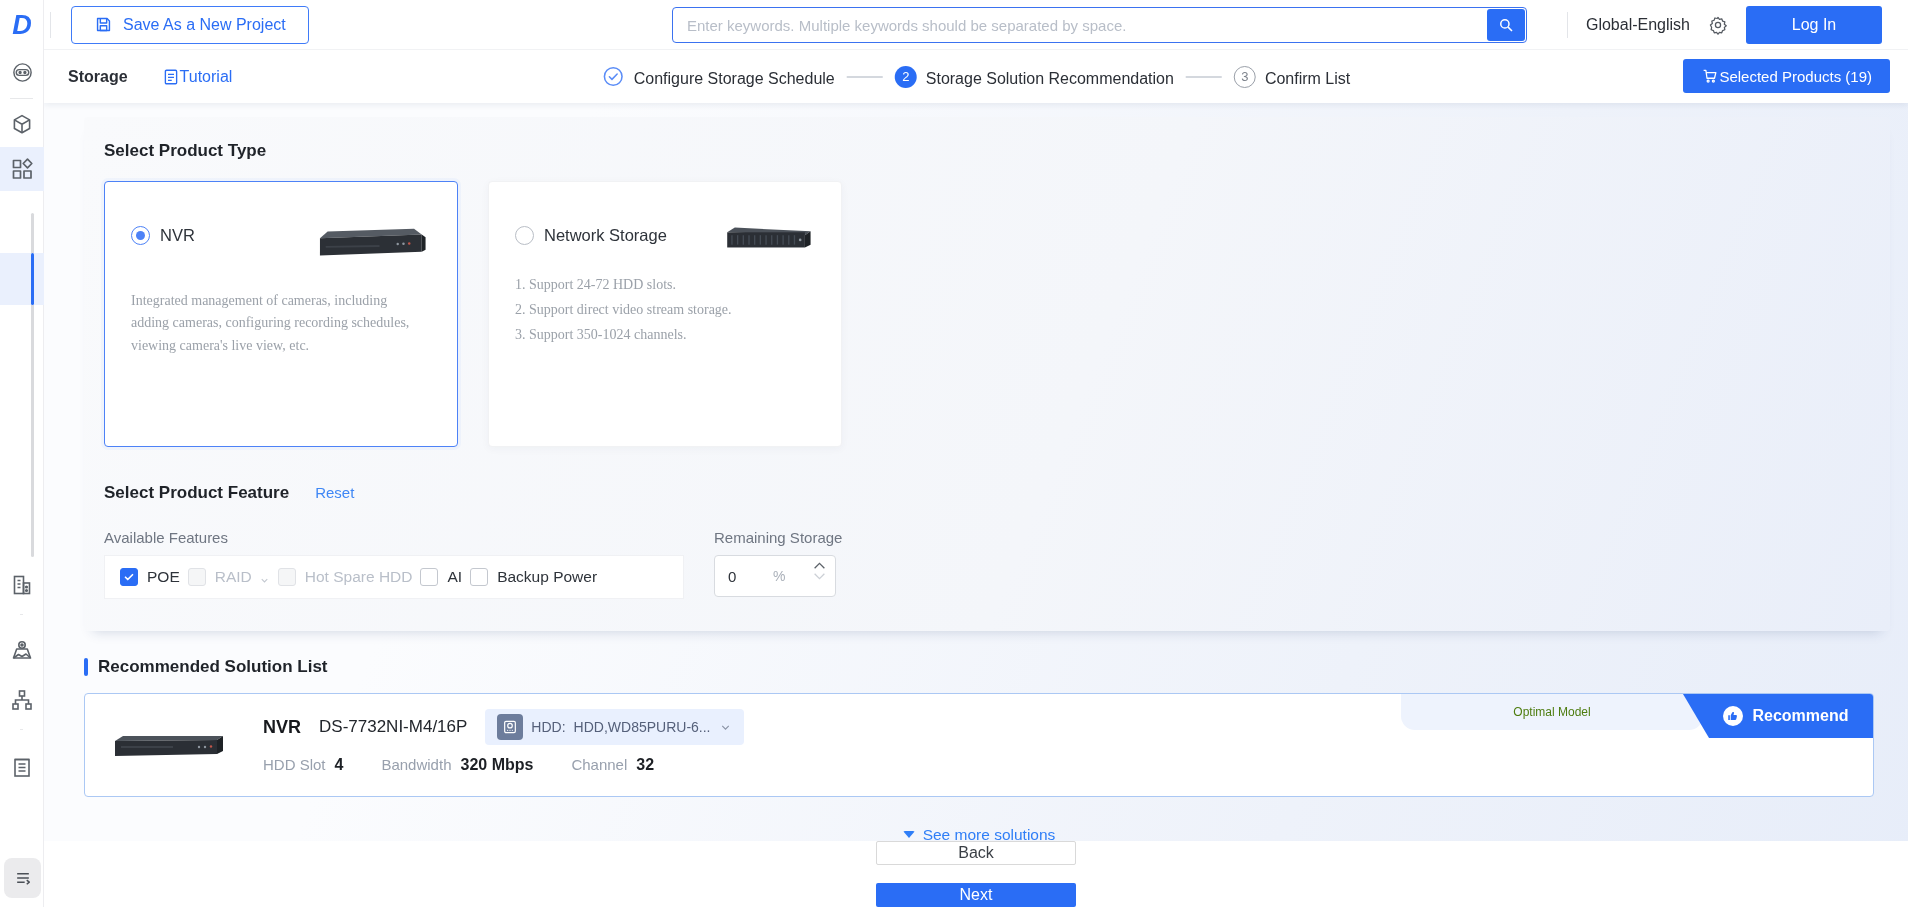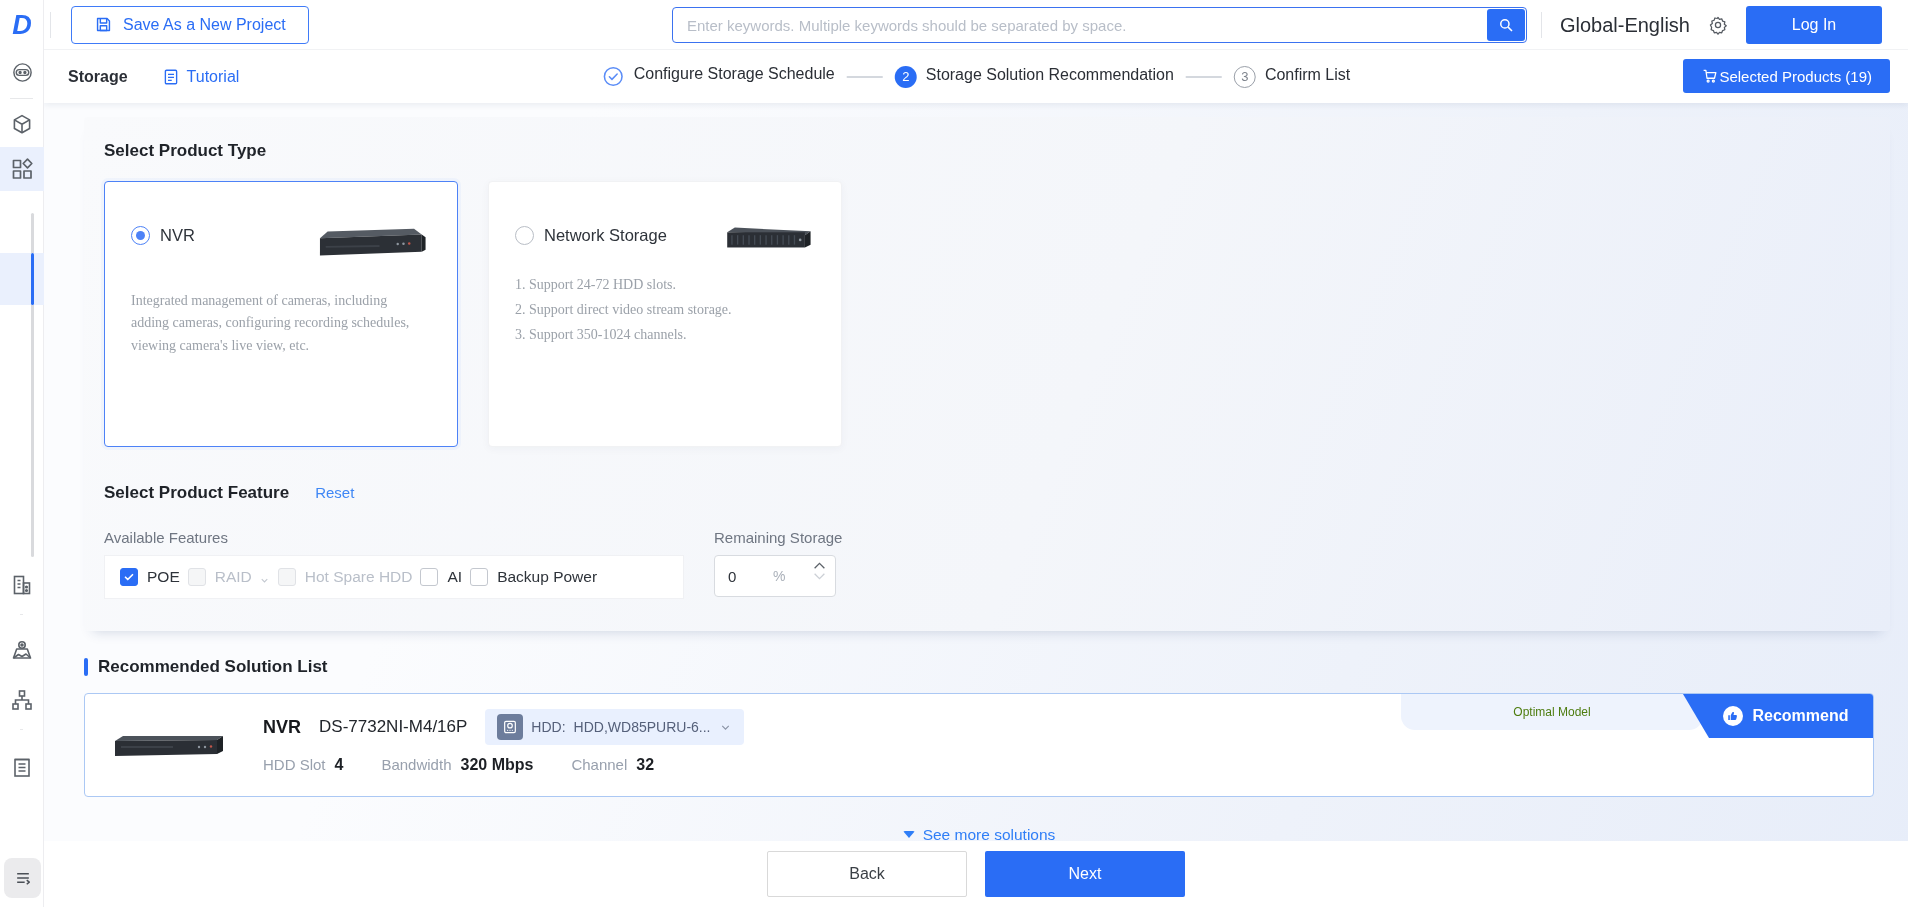--- a/index.html
+++ b/index.html
@@ -20,30 +20,30 @@
 
   
   .topbar { position:absolute; left:44px; top:0; right:0; height:50px; background:#fff; border-bottom:1px solid #f1f2f4; z-index:30; display:flex; align-items:center; }
   .tb-divider { width:1px; height:26px; background:#e3e5e9; margin-left:6px; }
   .save-btn { margin-left:20px; height:38px; padding:0 22px; border:1px solid #3f7bf8; border-radius:4px; background:#fff; color:#2a6df5; font-size:16px; display:flex; align-items:center; gap:10px; cursor:pointer; }
   .search-wrap { position:absolute; left:628px; top:7px; width:855px; height:36px; }
   .search-wrap input { width:100%; height:100%; border:1px solid #3b72f0; border-radius:4px; padding:0 46px 0 14px; font-size:15px; color:#2b2f36; outline:none; font-family:inherit; }
   .search-wrap input::placeholder { color:#b8bec8; }
   .search-btn { position:absolute; right:2px; top:2px; width:38px; height:32px; background:#2a6df5; border:none; border-radius:3px; display:flex; align-items:center; justify-content:center; cursor:pointer; }
   .tb-right { position:absolute; right:26px; top:0; height:50px; display:flex; align-items:center; gap:18px; }
-  .lang { font-size:20px; color:#2b2f36; cursor:pointer; }
+  .lang { font-size:16px; color:#2b2f36; cursor:pointer; }
   .gear { color:#555a61; cursor:pointer; }
   .login-btn { width:136px; height:38px; background:#2a6df5; color:#fff; font-size:16px; border:none; border-radius:3px; cursor:pointer; font-family:inherit; }
 
   
   .subheader { position:absolute; left:44px; top:50px; right:0; height:53px; background:#fff; box-shadow:0 2px 6px rgba(25,45,90,.08); z-index:20; display:flex; align-items:center; padding:0 24px; }
   .sh-title { font-size:16px; font-weight:700; color:#2b2f36; margin-right:34px; }
-  .tutorial { display:flex; align-items:center; gap:7px; color:#2a6df5; font-size:16px; cursor:pointer; }
+  .tutorial { display:flex; align-items:center; color:#2a6df5; font-size:16px; cursor:pointer; }
   .stepper { position:absolute; left:50%; transform:translateX(-50%); display:flex; align-items:center; gap:12px; white-space:nowrap; }
-  .step { display:flex; align-items:flex-start; gap:9px; font-size:16px; color:#2b2f36; }
+  .step { display:flex; align-items:flex-end; gap:9px; font-size:16px; color:#2b2f36; }
   .step-circle { width:22px; height:22px; border-radius:50%; display:flex; align-items:center; justify-content:center; font-size:13px; }
   .step-circle.active { background:#2a6df5; color:#fff; }
   .step-circle.todo { border:1px solid #9aa0a9; color:#7d838c; }
   .step-line { width:36px; height:2px; background:#d4d8de; }
   .sel-products { position:absolute; right:18px; top:9px; height:34px; padding:0 18px; background:#2a6df5; color:#fff; font-size:15px; border:none; border-radius:3px; display:flex; align-items:center; cursor:pointer; font-family:inherit; }
 
   
   .content { position:absolute; left:44px; top:103px; right:0; bottom:0; background:linear-gradient(112deg,#fbfcfe 25%,#eef2fa 70%,#e7edf9 100%); padding:14px 18px 0 40px; z-index:1; }
   .panel { width:1806px; border-radius:4px; background:linear-gradient(112deg,#f9fafc 0%,#f4f6fa 55%,#e9eef9 100%); box-shadow:0 9px 12px -9px rgba(30,60,110,.22); padding:24px 20px 32px; }
   .section-h { font-size:17px; font-weight:700; color:#1f2329; }
@@ -101,21 +101,21 @@
   .spec-val { font-size:16px; font-weight:700; color:#1d2025; }
   .optimal-tab { position:absolute; top:0; right:170px; width:302px; height:36px; background:#eef3fd; border-radius:0 0 14px 14px; color:#4d7c0f; font-size:12px; display:flex; align-items:center; justify-content:center; }
   .ribbon { position:absolute; top:0; right:0; width:190px; height:44px; background:#2a6df5; clip-path:polygon(0 0,100% 0,100% 100%,26px 100%); display:flex; align-items:center; justify-content:center; gap:9px; padding-left:16px; }
   .ribbon-txt { color:#fff; font-size:16px; font-weight:700; }
   .thumb-badge { width:20px; height:20px; border-radius:50%; background:#fff; display:flex; align-items:center; justify-content:center; }
   .see-more { margin-top:27px; text-align:center; }
   .see-more-inner { display:inline-flex; align-items:center; gap:8px; color:#2f7ef7; font-size:15.5px; cursor:pointer; }
   .tri-down { width:0; height:0; border-left:6px solid transparent; border-right:6px solid transparent; border-top:7px solid #2f7ef7; border-radius:2px; }
 
   
-  .footer { position:absolute; left:44px; right:0; bottom:0; height:66px; background:#fff; z-index:10; display:flex; align-items:center; justify-content:center; gap:18px; }
+  .footer { position:absolute; left:44px; right:0; bottom:0; height:66px; background:#fff; z-index:10; display:flex; align-items:center; justify-content:center; gap:18px;flex-direction:column; }
   .back-btn { width:200px; height:46px; background:#fff; border:1px solid #d9d9d9; border-radius:2px; font-size:16px; color:#3a3f45; cursor:pointer; font-family:inherit; }
   .next-btn { width:200px; height:46px; background:#2a6df5; border:none; border-radius:2px; font-size:16px; color:#fff; cursor:pointer; font-family:inherit; }
 </style>
 </head>
 <body>
 
 <nav class="sidebar">
   <div class="logo">D</div>
   <div class="side-icon">
     <svg width="23" height="23" viewBox="0 0 24 24" fill="none" stroke="currentColor" stroke-width="1.5">

